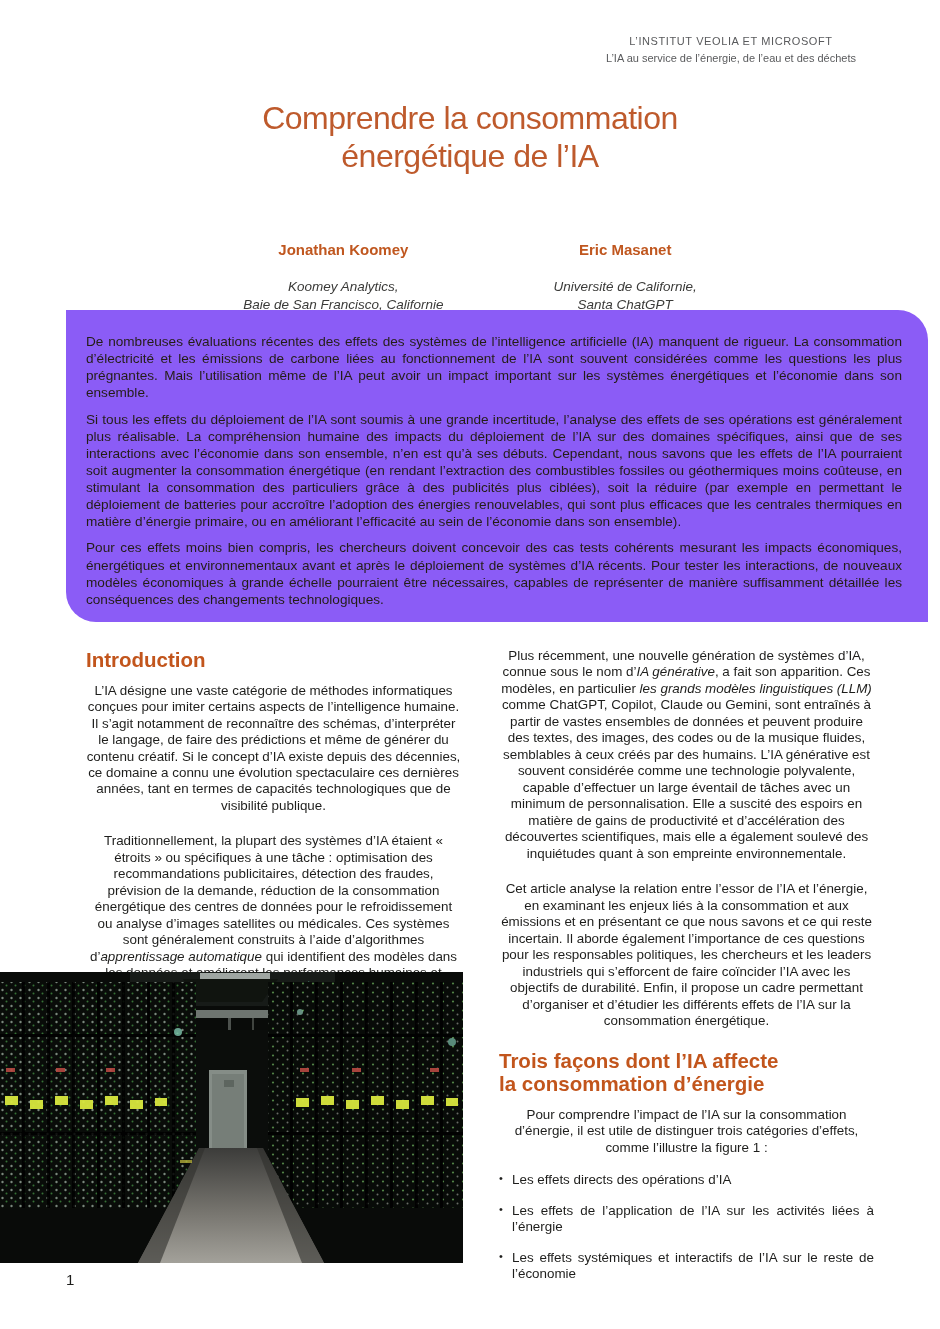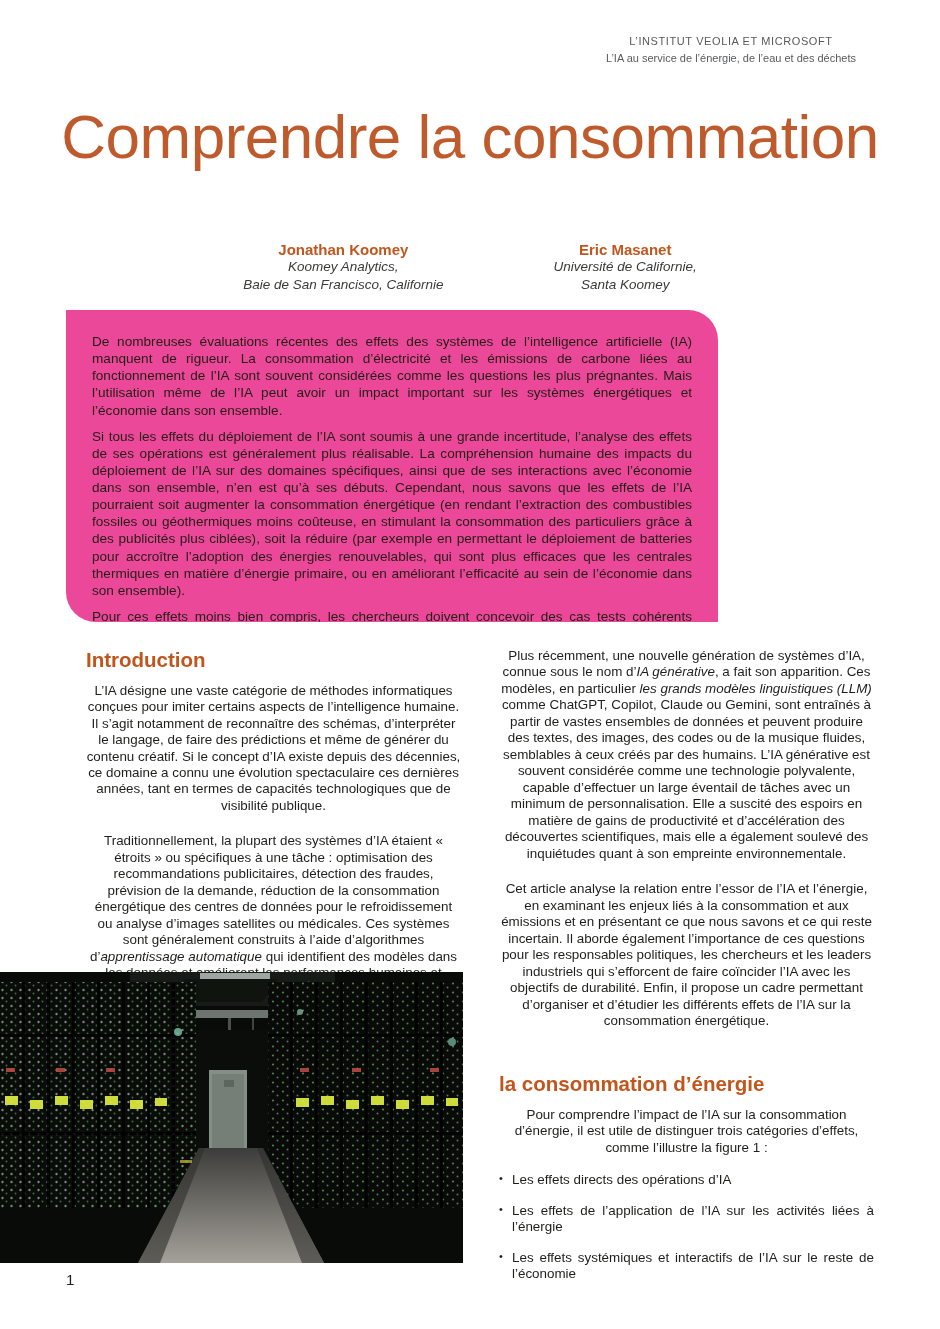--- a/index.html
+++ b/index.html
@@ -13,33 +13,33 @@
     color:#bc4f1d;font-weight:bold;font-size:11.5px;line-height:1.55;letter-spacing:.3px;
   }
   .publisher{
     position:absolute;right:84px;top:33px;text-align:center;
     color:#595a5c;font-size:11px;line-height:1.55;
   }
   .publisher .pub-line1{letter-spacing:.6px;}
   
   .doc-title{
     position:absolute;left:0;right:0;top:100px;text-align:center;
-    color:#be5a2c;font-size:62px;line-height:1.18;font-weight:400;letter-spacing:-.5px;
+    color:#be5a2c;font-size:32px;line-height:1.18;font-weight:400;letter-spacing:-.5px;
   }
   
   .authors{
     position:absolute;left:0;right:0;top:241px;
     display:flex;justify-content:center;gap:110px;text-align:center;
   }
-  .author-name{color:#c0571f;font-weight:bold;font-size:15px;margin-bottom:0;}
+  .author-name{color:#c0571f;font-weight:bold;font-size:15px;margin-bottom:20px;}
   .author-aff{font-style:italic;font-size:13.5px;color:#3a3a38;line-height:1.3;text-align:center;}
   
   .abstract{
-    position:absolute;left:66px;top:310px;width:652px;height:312px;box-sizing:border-box;
-    padding:23px 26px 18px 26px;background:#ec4899;border-radius:0 30px 0 30px;overflow:hidden;
+    position:absolute;left:66px;top:310px;width:862px;height:312px;box-sizing:border-box;
+    padding:23px 26px 18px 20px;background:#8b5cf6;border-radius:0 30px 0 30px;overflow:hidden;
   }
   .abstract p{
     margin:0 0 9px 0;text-align:justify;
     font-size:13.6px;line-height:1.26;color:#241d16;
   }
   
   .columns{position:absolute;left:86px;top:648px;width:788px;display:flex;gap:38px;}
   .col{width:383px;}
   .section-heading{
     color:#c2551c;font-size:20.5px;line-height:1.15;font-weight:bold;margin:0 0 11px 0;
@@ -65,35 +65,36 @@
 
   <div class="kicker">
   </div>
   <div class="publisher">
     <div class="pub-line1">L’INSTITUT VEOLIA ET MICROSOFT</div>
     <div>L’IA au service de l’énergie, de l’eau et des déchets</div>
   </div>
 
   <div class="doc-title">
     <div>Comprendre la consommation</div>
+    <div>énergétique de l’IA</div>
   </div>
 
   <div class="authors">
     <div>
       <div class="author-name">Jonathan Koomey</div>
       <div class="author-aff">
         <div>Koomey Analytics,</div>
         <div>Baie de San Francisco, Californie</div>
       </div>
     </div>
     <div>
       <div class="author-name">Eric Masanet</div>
       <div class="author-aff">
         <div>Université de Californie,</div>
-        <div>Santa Koomey</div>
+        <div>Santa ChatGPT</div>
       </div>
     </div>
   </div>
 
   <div class="abstract">
     <p>De nombreuses évaluations récentes des effets des systèmes de l’intelligence artificielle (IA) manquent de rigueur. La consommation d’électricité et les émissions de carbone liées au fonctionnement de l’IA sont souvent considérées comme les questions les plus prégnantes. Mais l’utilisation même de l’IA peut avoir un impact important sur les systèmes énergétiques et l’économie dans son ensemble.</p>
     <p>Si tous les effets du déploiement de l’IA sont soumis à une grande incertitude, l’analyse des effets de ses opérations est généralement plus réalisable. La compréhension humaine des impacts du déploiement de l’IA sur des domaines spécifiques, ainsi que de ses interactions avec l’économie dans son ensemble, n’en est qu’à ses débuts. Cependant, nous savons que les effets de l’IA pourraient soit augmenter la consommation énergétique (en rendant l’extraction des combustibles fossiles ou géothermiques moins coûteuse, en stimulant la consommation des particuliers grâce à des publicités plus ciblées), soit la réduire (par exemple en permettant le déploiement de batteries pour accroître l’adoption des énergies renouvelables, qui sont plus efficaces que les centrales thermiques en matière d’énergie primaire, ou en améliorant l’efficacité au sein de l’économie dans son ensemble).</p>
     <p>Pour ces effets moins bien compris, les chercheurs doivent concevoir des cas tests cohérents mesurant les impacts économiques, énergétiques et environnementaux avant et après le déploiement de systèmes d’IA récents. Pour tester les interactions, de nouveaux modèles économiques à grande échelle pourraient être nécessaires, capables de représenter de manière suffisamment détaillée les conséquences des changements technologiques.</p>
   </div>
 
@@ -102,21 +103,21 @@
       <h2 class="section-heading">Introduction</h2>
       <p>L’IA désigne une vaste catégorie de méthodes informatiques conçues pour imiter certains aspects de l’intelligence humaine. Il s’agit notamment de reconnaître des schémas, d’interpréter le langage, de faire des prédictions et même de générer du contenu créatif. Si le concept d’IA existe depuis des décennies, ce domaine a connu une évolution spectaculaire ces dernières années, tant en termes de capacités technologiques que de visibilité publique.</p>
       <p><span>Traditionnellement, la plupart des systèmes d’IA étaient « étroits » ou spécifiques à une tâche : optimisation des recommandations publicitaires, détection des fraudes, prévision de la demande, réduction de la consommation énergétique des centres de données pour le refroidissement ou analyse d’images satellites ou médicales. Ces systèmes sont généralement construits à l’aide d’algorithmes d’</span><span class="em">apprentissage automatique</span><span> qui identifient des modèles dans les données et améliorent les performances humaines et institutionnelles.</span></p>
     </div>
 
     <div class="col body-text">
       <p><span>Plus récemment, une nouvelle génération de systèmes d’IA, connue sous le nom d’</span><span class="em">IA générative</span><span>, a fait son apparition. Ces modèles, en particulier </span><span class="em">les grands modèles linguistiques (LLM)</span><span> comme ChatGPT, Copilot, Claude ou Gemini, sont entraînés à partir de vastes ensembles de données et peuvent produire des textes, des images, des codes ou de la musique fluides, semblables à ceux créés par des humains. L’IA générative est souvent considérée comme une technologie polyvalente, capable d’effectuer un large éventail de tâches avec un minimum de personnalisation. Elle a suscité des espoirs en matière de gains de productivité et d’accélération des découvertes scientifiques, mais elle a également soulevé des inquiétudes quant à son empreinte environnementale.</span></p>
       <p>Cet article analyse la relation entre l’essor de l’IA et l’énergie, en examinant les enjeux liés à la consommation et aux émissions et en présentant ce que nous savons et ce qui reste incertain. Il aborde également l’importance de ces questions pour les responsables politiques, les chercheurs et les leaders industriels qui s’efforcent de faire coïncider l’IA avec les objectifs de durabilité. Enfin, il propose un cadre permettant d’organiser et d’étudier les différents effets de l’IA sur la consommation énergétique.</p>
 
       <h2 class="section-heading" style="margin-top:3px;">
-        <br>
+        <span>Trois façons dont l’IA affecte</span><br>
         <span>la consommation d’énergie</span>
       </h2>
       <p style="margin-bottom:16px;">Pour comprendre l’impact de l’IA sur la consommation d’énergie, il est utile de distinguer trois catégories d’effets, comme l’illustre la figure 1 :</p>
 
       <div class="bullet">
         <span class="bullet-glyph">•</span>
         <span>Les effets directs des opérations d’IA</span>
       </div>
       <div class="bullet">
         <span class="bullet-glyph">•</span>

